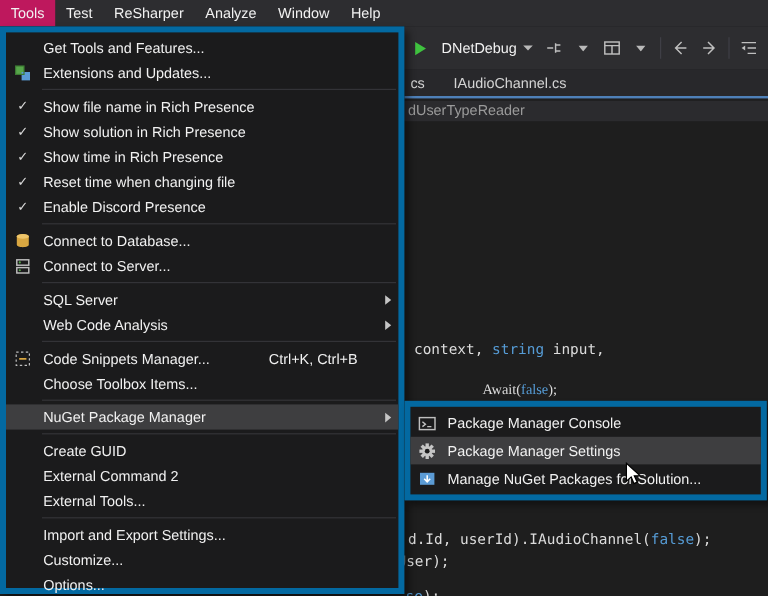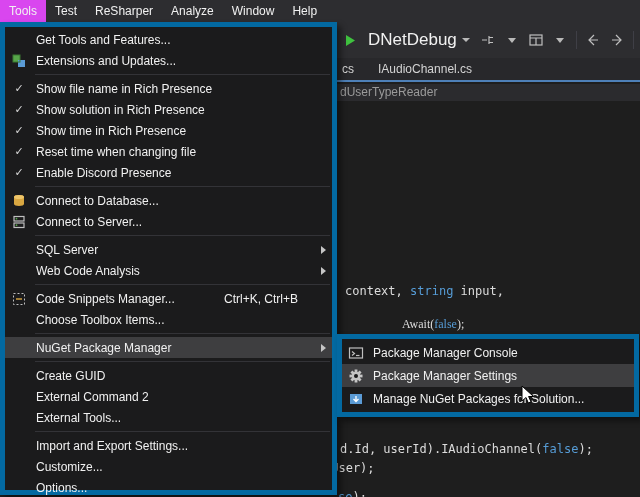--- a/index.html
+++ b/index.html
@@ -5,27 +5,27 @@
   html,body{margin:0;padding:0;}
   body{
     width:640px;height:497px;position:relative;overflow:hidden;
     background:#1e1e1e;font-family:"Liberation Sans",sans-serif;
     -webkit-font-smoothing:antialiased;
   }
   
   #menubar{position:absolute;top:0;left:0;right:0;height:22px;background:#2d2d30;
     display:flex;align-items:stretch;color:#f1f1f1;font-size:12px;z-index:5;}
   .menubar-item{padding:0 9px;display:flex;align-items:center;cursor:default;white-space:nowrap;}
-  .menubar-item.active{background:#d946ef;}
+  .menubar-item.active{background:#be185d;}
   
   #toolbar{position:absolute;top:22px;left:0;right:0;height:36px;background:#2d2d30;z-index:1;}
   .toolbar-right{position:absolute;left:338px;top:0;right:0;height:100%;
     display:flex;align-items:center;gap:7px;padding-left:4px;}
   .tb-icon{width:16px;height:16px;display:inline-flex;align-items:center;justify-content:center;flex:none;}
-  .run-config{display:inline-flex;align-items:center;gap:5px;color:#f1f1f1;font-size:17px;padding:2px 3px;}
+  .run-config{display:inline-flex;align-items:center;gap:5px;color:#f1f1f1;font-size:12px;padding:2px 3px;}
   .caret-down{width:0;height:0;border-left:4px solid transparent;border-right:4px solid transparent;
     border-top:4px solid #b9b9b9;display:inline-block;flex:none;}
   .tb-sep{width:1px;height:18px;background:#3f3f46;flex:none;}
   
   #tabstrip{position:absolute;top:58px;left:0;right:0;height:24px;background:#28282b;
     border-bottom:2px solid #4e80b8;display:flex;align-items:stretch;
     font-size:12px;color:#d4d4d4;z-index:1;padding-left:330px;box-sizing:border-box;}
   .tab{padding:0 12px;display:flex;align-items:center;white-space:nowrap;cursor:default;}
   
   #editor{position:absolute;top:84px;left:0;right:0;bottom:0;background:#1e1e1e;z-index:0;}

